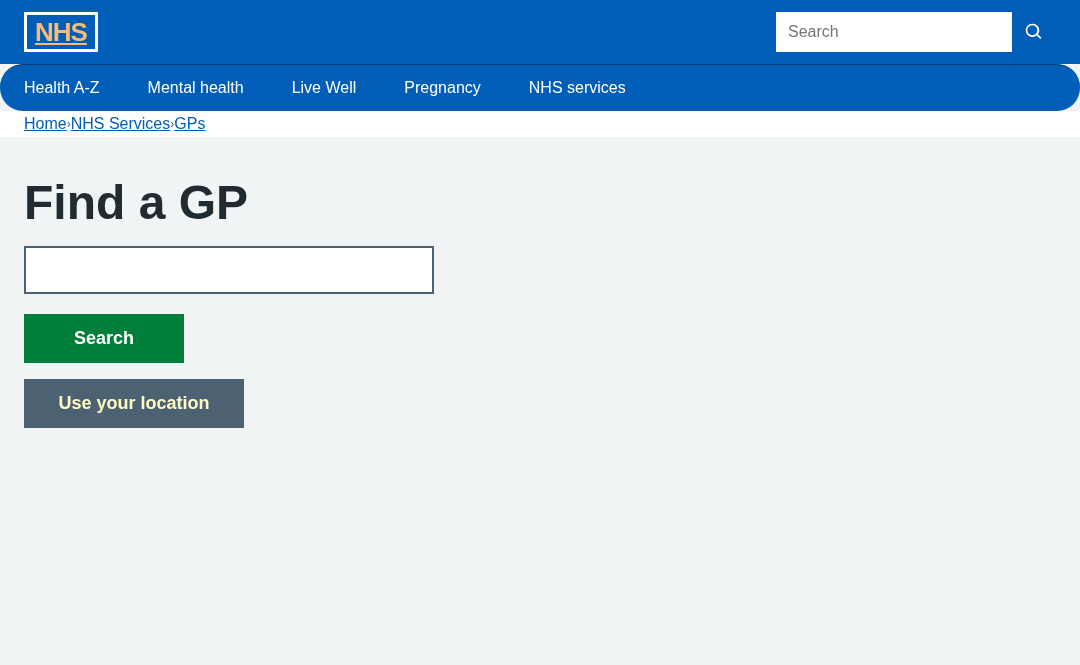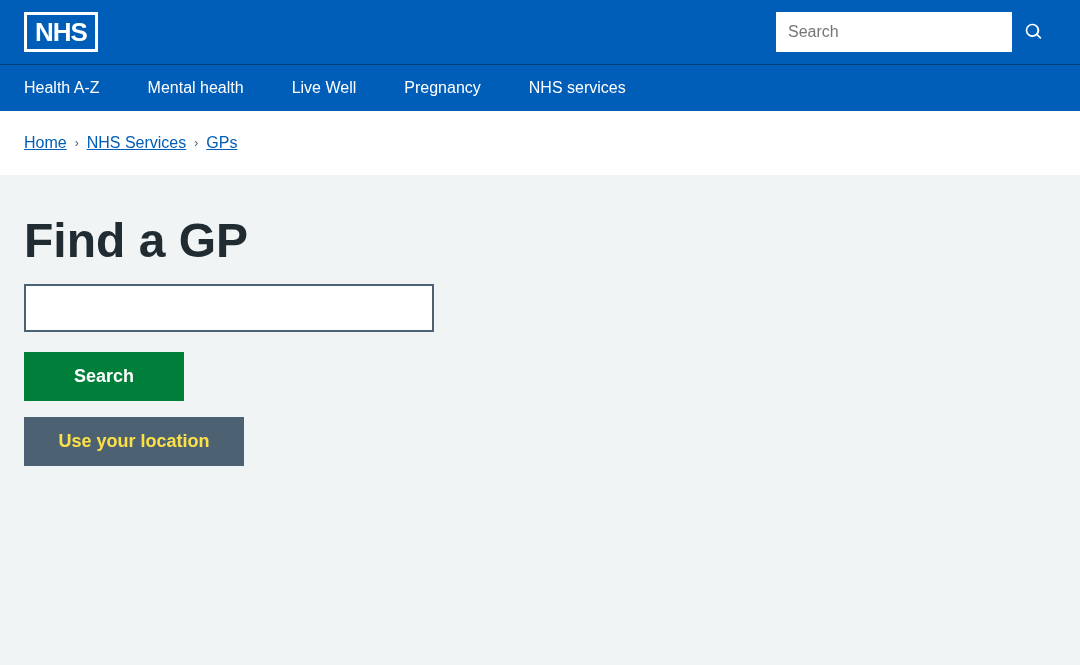--- a/index.html
+++ b/index.html
@@ -30,25 +30,26 @@
     }
 
     .nhs-logo-box {
       background-color: #005eb8;
       border: 3px solid white;
       padding: 4px 8px;
       display: inline-block;
     }
 
     .nhs-logo-text {
-      color: #ffffff;
+      color: #fdba74;
       font-size: 26px;
       font-weight: 900;
       letter-spacing: -1px;
       line-height: 1;
+      text-decoration: underline;
     }
 
     .search-bar {
       display: flex;
       align-items: center;
       width: 280px;
     }
 
     .search-input-header {
       flex: 1;
@@ -76,41 +77,42 @@
       width: 20px;
       height: 20px;
     }
 
     
     .nav {
       background-color: #005eb8;
       border-top: 1px solid #003d78;
       display: flex;
       align-items: stretch;
+      border-radius: 23px;
     }
 
     .nav-item {
       color: white;
       text-decoration: none;
       padding: 14px 24px;
       font-size: 16px;
       font-weight: 400;
       cursor: pointer;
       white-space: nowrap;
       display: flex;
       align-items: center;
     }
 
     
     .breadcrumb {
       background-color: white;
-      padding: 23px 24px;
-      display: flex;
-      align-items: center;
-      gap: 8px;
+      padding: 4px 24px;
+      display: flex;
+      align-items: center;
+      gap: 0;
       font-size: 16px;
     }
 
     .breadcrumb-link {
       color: #005eb8;
       text-decoration: underline;
       cursor: pointer;
     }
 
     .breadcrumb-separator {
@@ -167,21 +169,21 @@
       font-size: 18px;
       font-weight: 600;
       cursor: pointer;
       display: block;
       margin-bottom: 16px;
       min-width: 160px;
     }
 
     .location-button {
       background-color: #4c6272;
-      color: #fde047;
+      color: #fef9c3;
       border: 2px solid transparent;
       padding: 12px 12px;
       font-size: 18px;
       font-weight: 600;
       cursor: pointer;
       display: block;
       min-width: 220px;
     }
   </style>
 </head>

